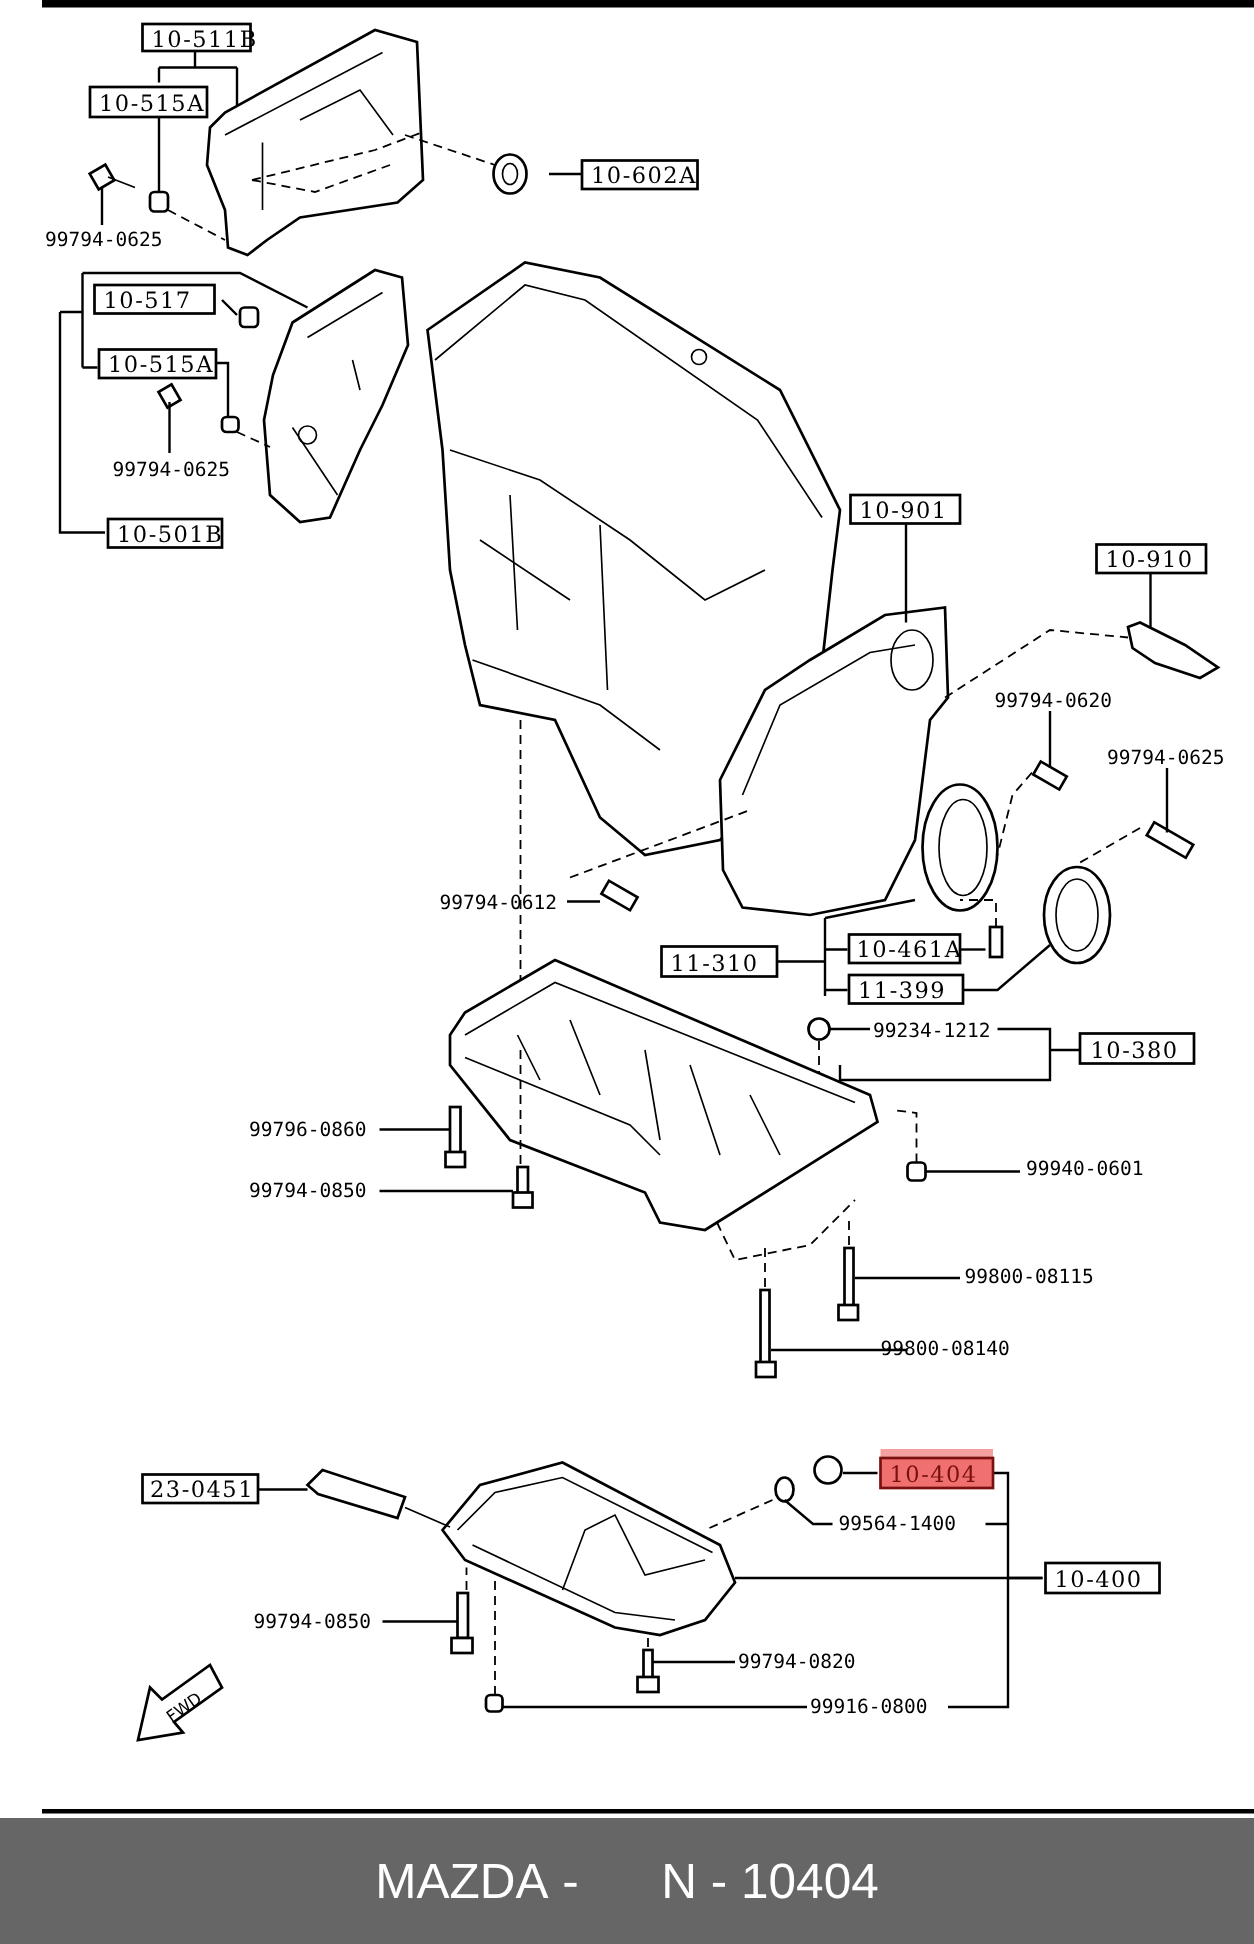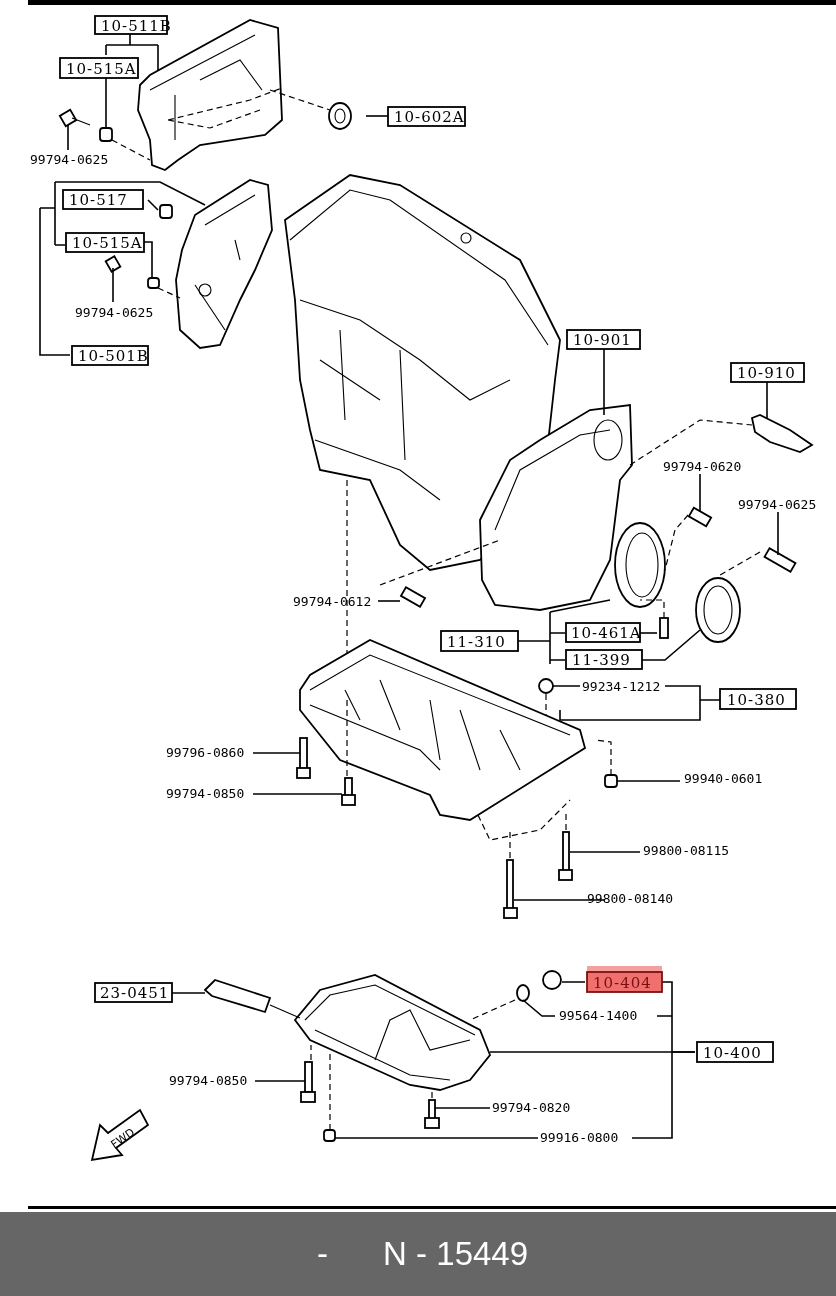--- a/index.html
+++ b/index.html
@@ -237,18 +237,19 @@
   <text x="559" y="1020" class="lbl">99564-1400</text>
   <text x="169" y="1085" class="lbl">99794-0850</text>
   <text x="492" y="1112" class="lbl">99794-0820</text>
   <text x="540" y="1142" class="lbl">99916-0800</text>
 
   <rect x="28" y="1206" width="808" height="3" fill="#000"></rect>
 </svg>
 </div>
 
 <div id="footer">
+  <span>MAZDA</span>
     <span> - </span>
     <span>     </span>
     <span>N</span>
     <span> - </span>
-    <span>15449</span>
+    <span>10404</span>
 </div>
 
 </body></html>

